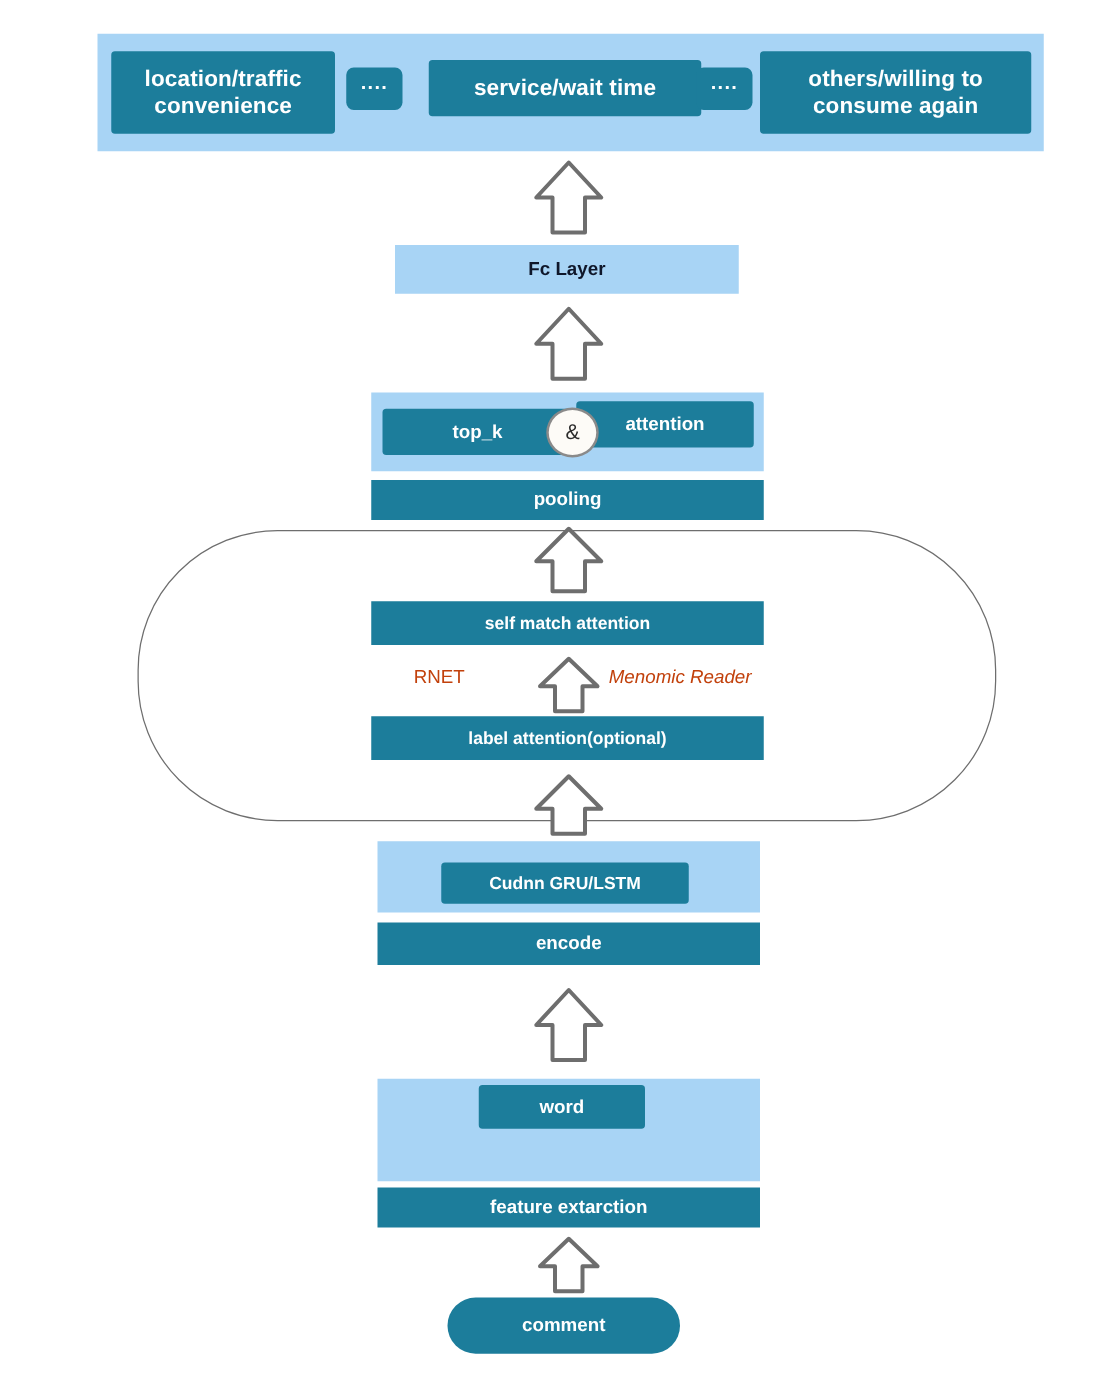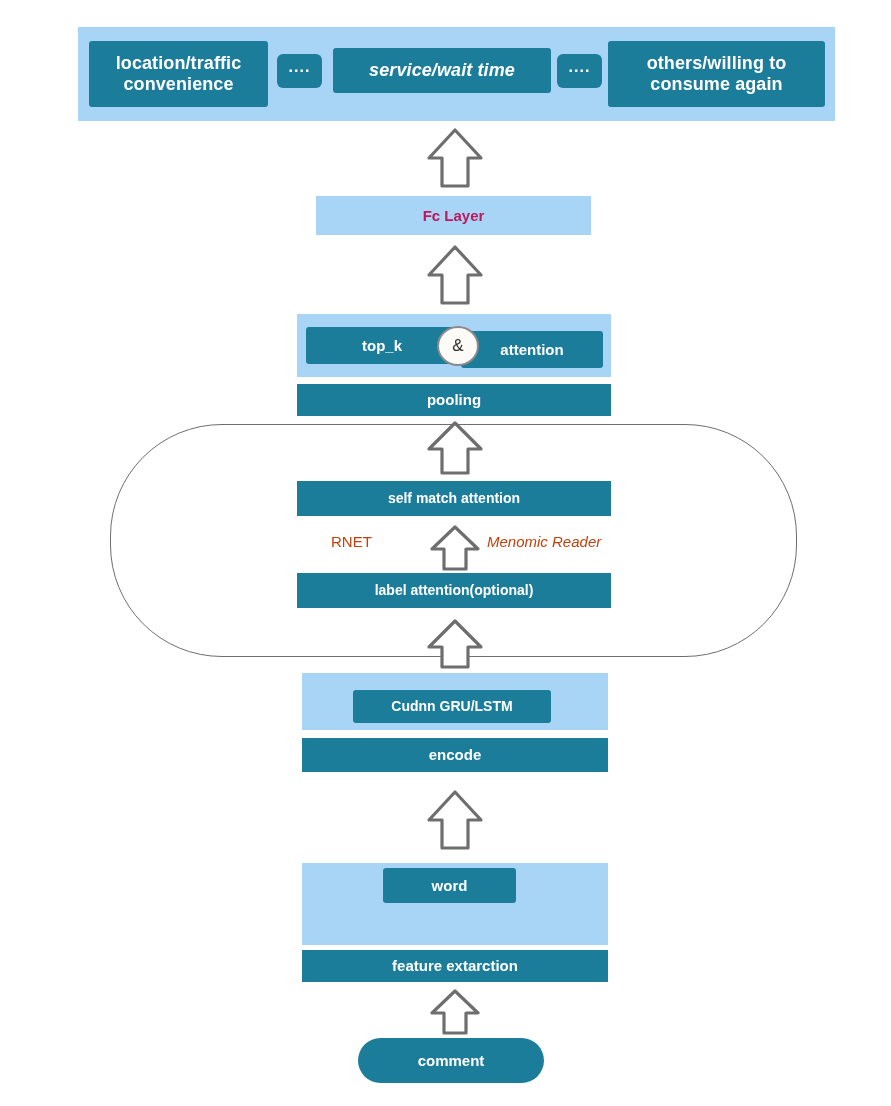--- a/index.html
+++ b/index.html
@@ -52,21 +52,21 @@
     padding-bottom: 7px;
   }
   .t-main    { font-size: 15px; }
   .t-mid     { font-size: 14px; }
 
   .fc-layer {
     background: #a8d4f5;
     display: flex;
     align-items: center;
     justify-content: center;
-    color: #be185d;
+    color: #0f172a;
     font-weight: bold;
     font-size: 15px;
   }
 
   
   .side-note {
     font-size: 15px;
     color: #c2410c;
     white-space: nowrap;
     font-weight: normal;
@@ -101,21 +101,21 @@
 <body>
 
 <div id="canvas">
 
   <div class="abs band-light" style="left:78px; top:27px; width:757px; height:94px;"></div>
 
   <div class="abs box-dark r3 banner-label" style="left:89px; top:41px; width:179px; height:66px;">location/traffic convenience</div>
 
   <div class="abs box-dark r6 dots-box" style="left:277px; top:54px; width:45px; height:34px;">....</div>
 
-  <div class="abs box-dark r3 banner-label" style="left:333px; top:48px; width:218px; height:45px;font-style:italic;">service/wait time</div>
+  <div class="abs box-dark r3 banner-label" style="left:343px; top:48px; width:218px; height:45px;">service/wait time</div>
 
   <div class="abs box-dark r6 dots-box" style="left:557px; top:54px; width:45px; height:34px;">....</div>
 
   <div class="abs box-dark r3 banner-label" style="left:608px; top:41px; width:217px; height:66px;">others/willing to consume again</div>
 
   <div class="abs arrow" style="left:426px; top:127px; width:58px; height:62px;">
     <svg viewBox="0 0 58 62" preserveAspectRatio="none">
       <polygon points="29,3 55,31 42,31 42,59 16,59 16,31 3,31" fill="#ffffff" stroke="#6e6e6e" stroke-width="3.2" stroke-linejoin="round"></polygon>
     </svg>
   </div>
@@ -125,21 +125,21 @@
   <div class="abs arrow" style="left:426px; top:244px; width:58px; height:62px;">
     <svg viewBox="0 0 58 62" preserveAspectRatio="none">
       <polygon points="29,3 55,31 42,31 42,59 16,59 16,31 3,31" fill="#ffffff" stroke="#6e6e6e" stroke-width="3.2" stroke-linejoin="round"></polygon>
     </svg>
   </div>
 
   <div class="abs band-light" style="left:297px; top:314px; width:314px; height:63px;"></div>
 
   <div class="abs box-dark r3 t-main" style="left:306px; top:327px; width:152px; height:37px;">top_k</div>
 
-  <div class="abs box-dark r3 t-main" style="left:461px; top:331px; width:142px; height:37px;">attention</div>
+  <div class="abs box-dark r3 t-main" style="left:461px; top:321px; width:142px; height:37px;">attention</div>
 
   <div class="abs amp-circle" style="left:437px; top:326px; width:42px; height:40px;">&amp;</div>
 
   <div class="abs box-dark t-main" style="left:297px; top:384px; width:314px; height:32px;">pooling</div>
 
   <div class="abs stadium" style="left:110px; top:424px; width:687px; height:233px;"></div>
 
   <div class="abs arrow" style="left:426px; top:420px; width:58px; height:56px;">
     <svg viewBox="0 0 58 56" preserveAspectRatio="none">
       <polygon points="29,3 55,29 42,29 42,53 16,53 16,29 3,29" fill="#ffffff" stroke="#6e6e6e" stroke-width="3.2" stroke-linejoin="round"></polygon>

